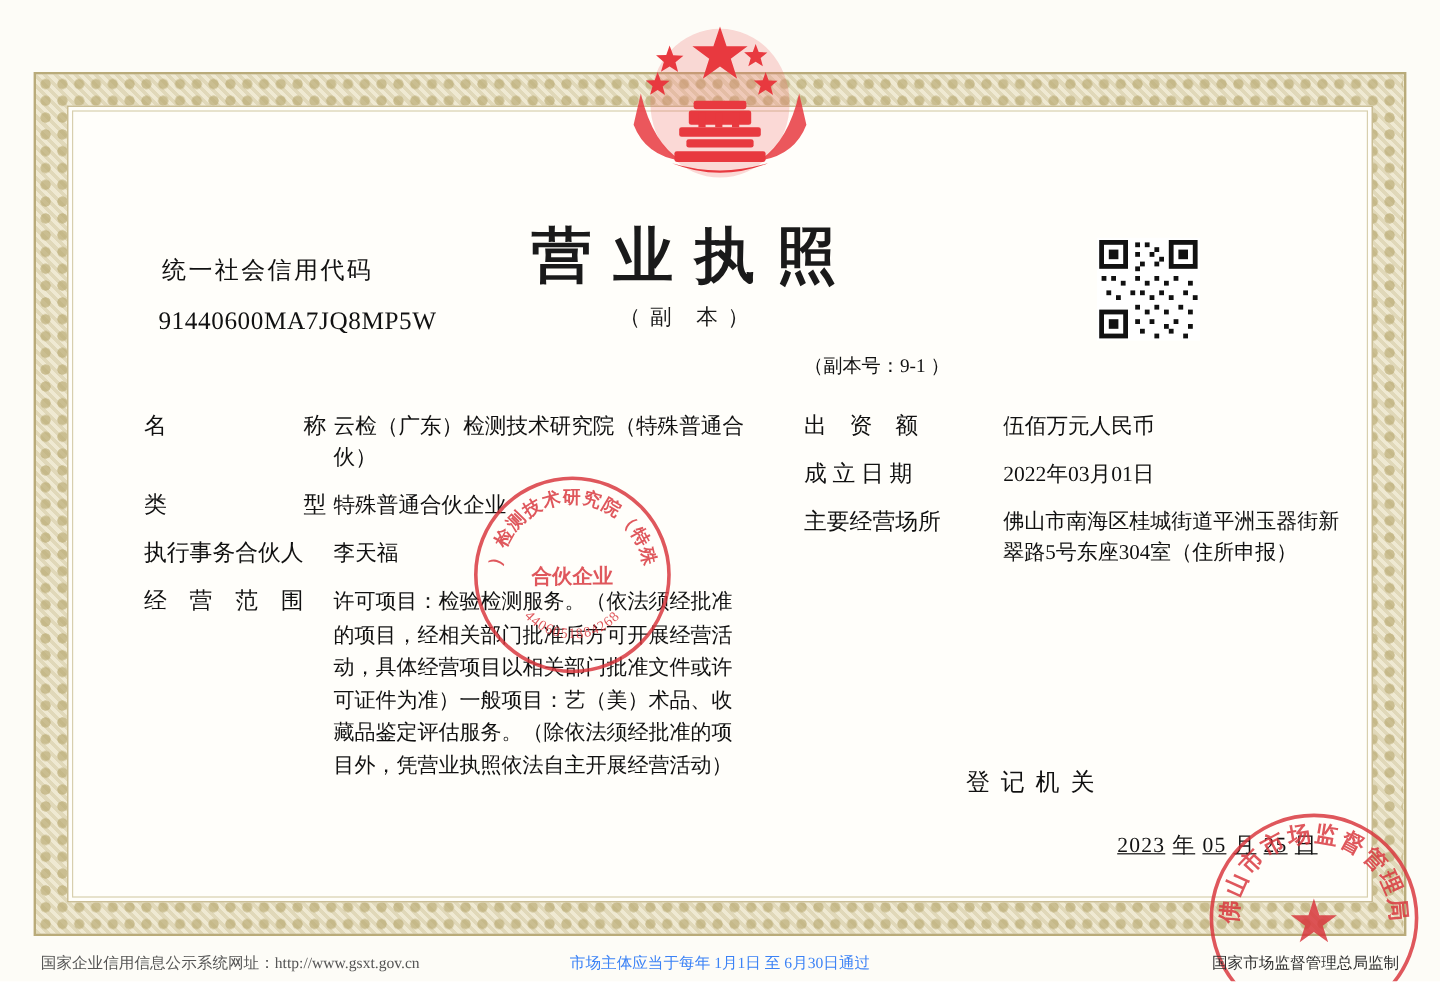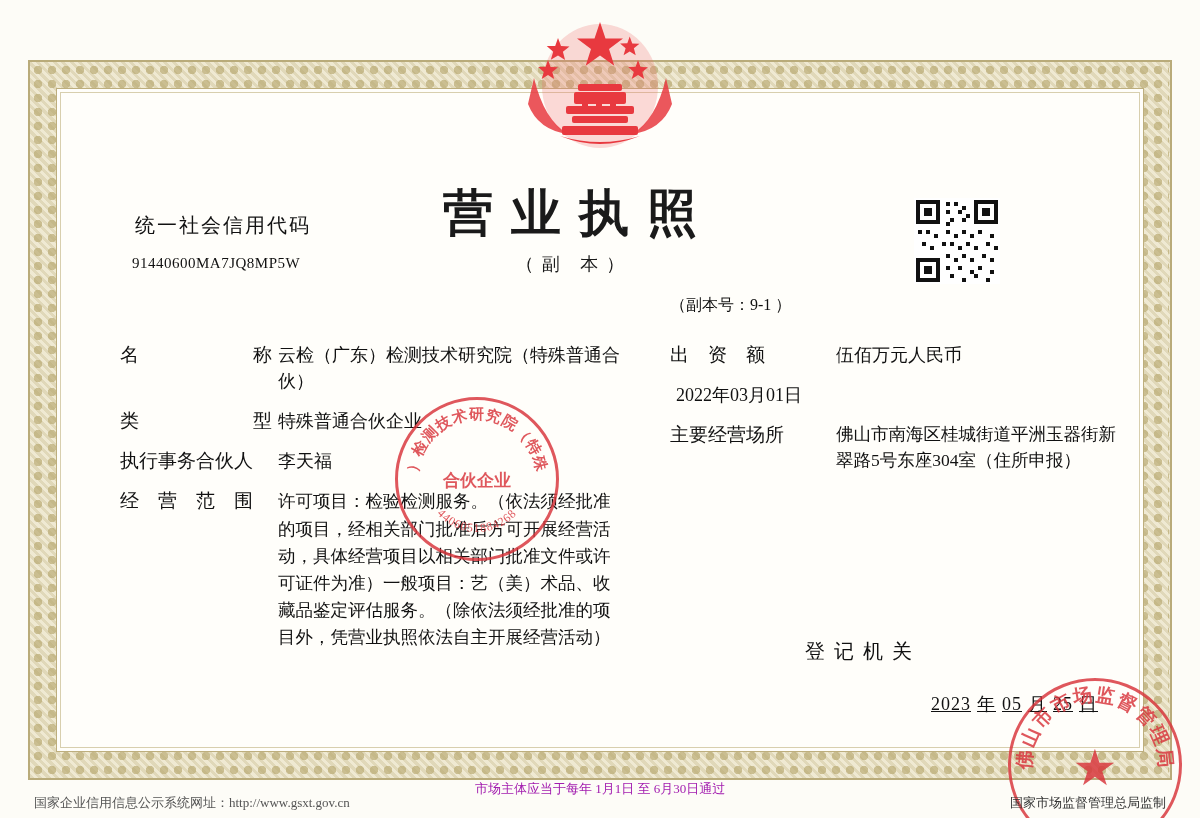--- a/index.html
+++ b/index.html
@@ -104,21 +104,21 @@
     left: 55px;
     top: 102px;
     font-size: 20px;
     letter-spacing: 2px;
     color: #111;
   }
   .credit-code {
     position: absolute;
     left: 52px;
     top: 145px;
-    font-size: 15px;
+    font-size: 21px;
     letter-spacing: 0.5px;
     color: #111;
     font-family: "Liberation Serif", serif;
   }
 
   .copy-no {
     position: absolute;
     left: 590px;
     top: 185px;
     font-size: 16px;
@@ -234,23 +234,23 @@
     bottom: 6px;
     font-size: 13px;
     color: #555;
     white-space: nowrap;
     text-align: right;
   }
   .footer-center {
     position: absolute;
     left: 50%;
     transform: translateX(-50%);
-    bottom: 20px;
+    bottom: 6px;
     font-size: 13px;
-    color: #a21caf;
+    color: #3b82f6;
     white-space: nowrap;
   }
   .footer-right {
     position: absolute;
     right: 34px;
     bottom: 6px;
     font-size: 13px;
     color: #333;
     white-space: nowrap;
   }
@@ -390,20 +390,21 @@
         <div class="scope-val">许可项目：检验检测服务。（依法须经批准的项目，经相关部门批准后方可开展经营活动，具体经营项目以相关部门批准文件或许可证件为准）一般项目：艺（美）术品、收藏品鉴定评估服务。（除依法须经批准的项目外，凭营业执照依法自主开展经营活动）</div>
       </div>
     </div>
 
     <div class="fields-right">
       <div class="row">
         <div class="lbl" style="width:160px">出　资　额</div>
         <div class="val">伍佰万元人民币</div>
       </div>
       <div class="row">
+        <div class="lbl" style="width:160px">成 立 日 期</div>
         <div class="val">2022年03月01日</div>
       </div>
       <div class="row">
         <div class="lbl" style="width:160px">主要经营场所</div>
         <div class="val small" style="width:240px">佛山市南海区桂城街道平洲玉器街新翠路5号东座304室（住所申报）</div>
       </div>
     </div>
 
     <div class="registry">登 记 机 关</div>
     <div class="date-line">

